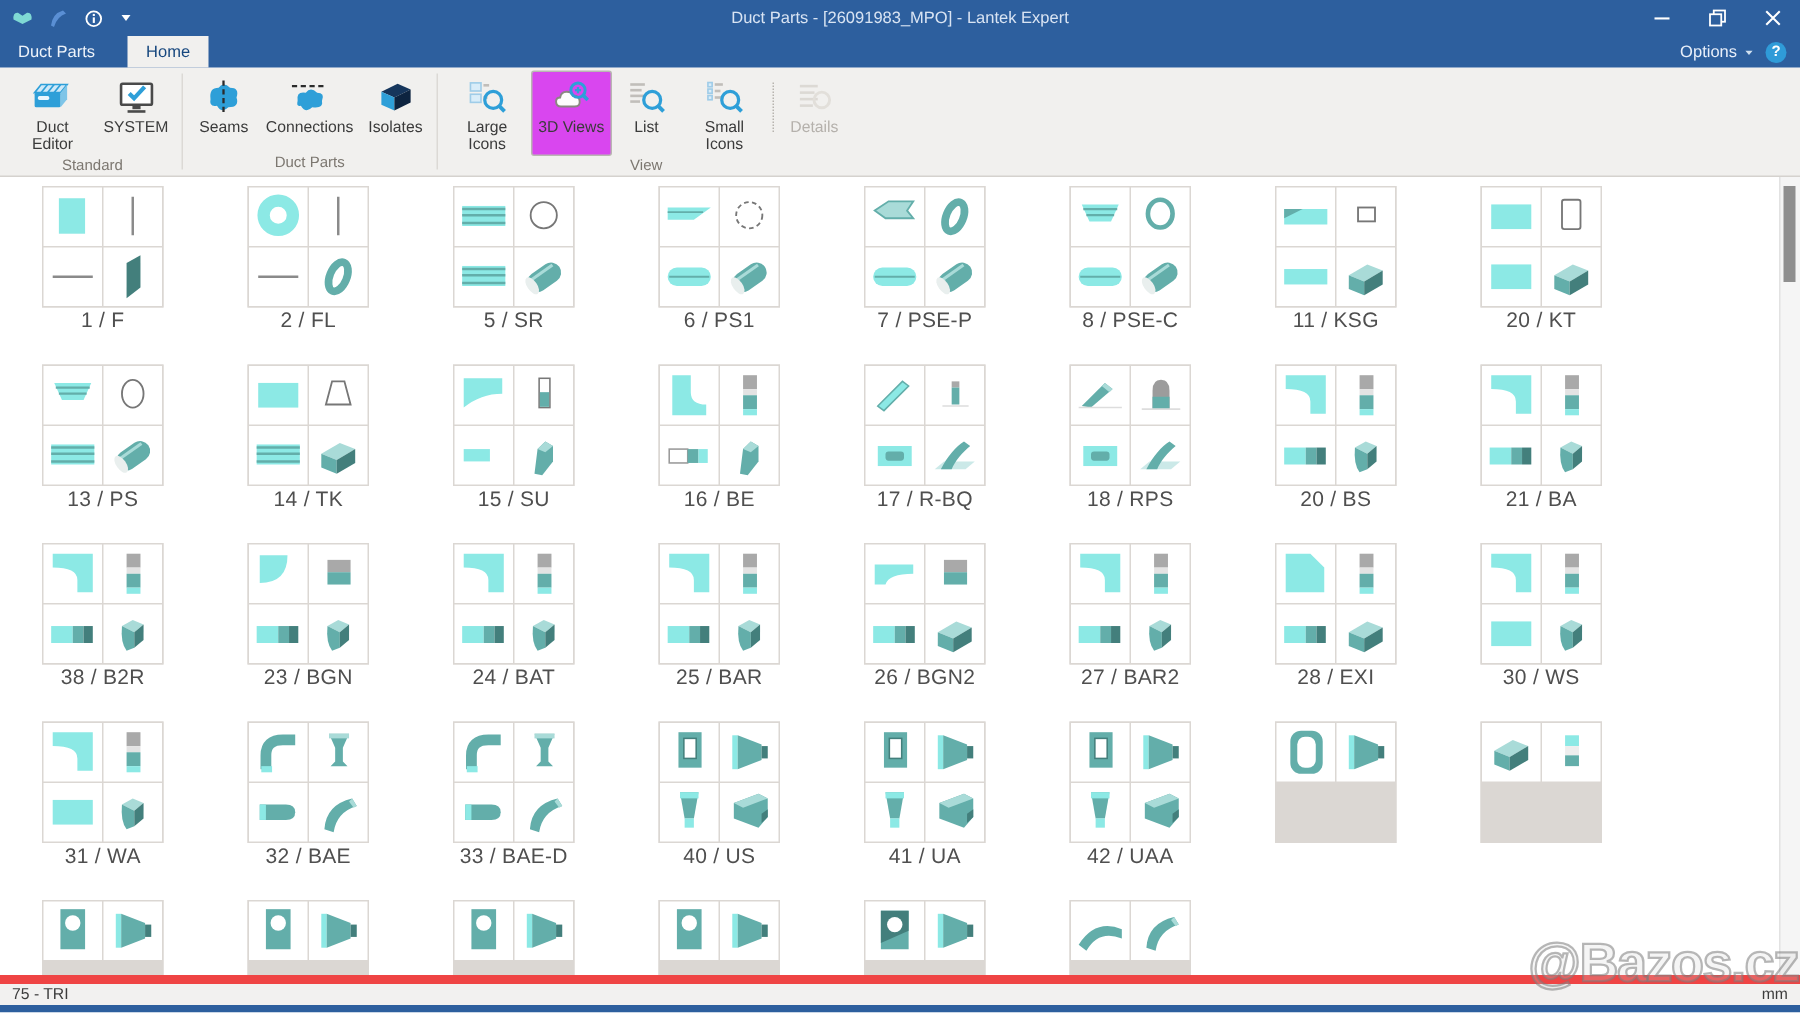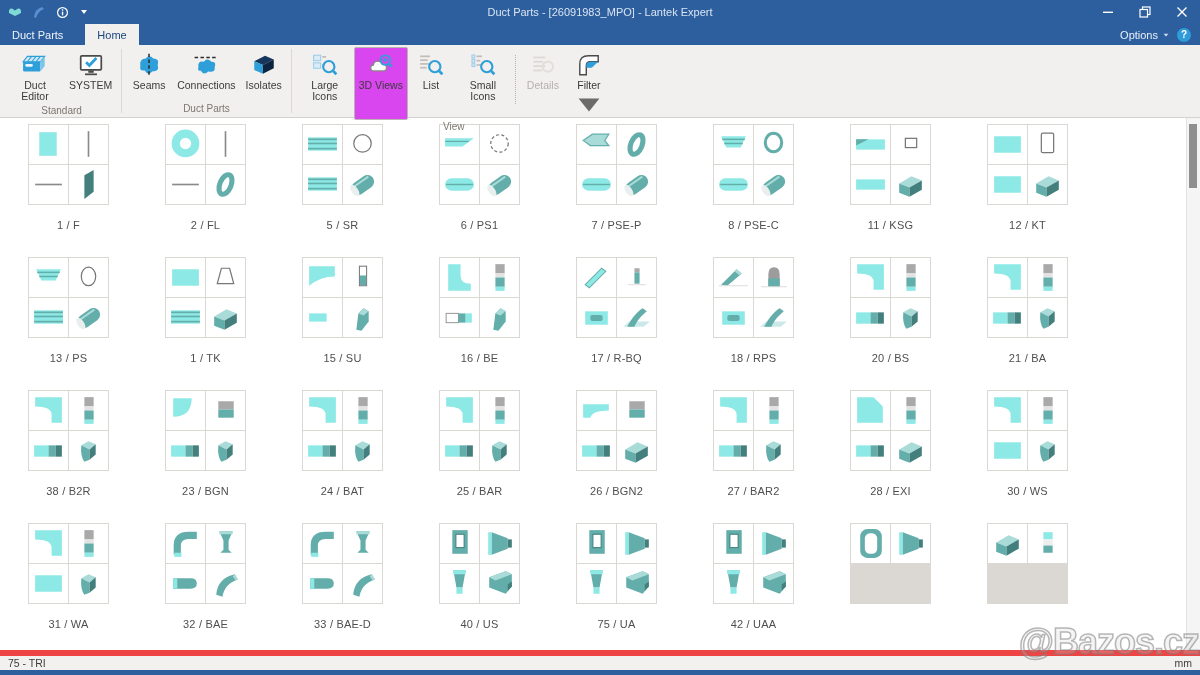--- a/index.html
+++ b/index.html
@@ -36,21 +36,21 @@
   .gsep{width:1px;background:#dcd9d5;margin:4px 1px}
   .dotsep{width:1px;border-left:1px dotted #b7b3ae;margin:8px 3px 16px}
 
   
   #content{position:absolute;top:118px;left:0;right:13px;bottom:19px;background:#fff;overflow:hidden}
   #parts-grid{display:grid;grid-template-columns:repeat(8,137px);row-gap:27px;padding:6px 0 0 28px;align-content:start;justify-items:start}
   .tile{display:flex;flex-direction:column;align-items:center}
   .quad{display:grid;grid-template-columns:39px 39px;grid-template-rows:39px 39px;gap:1px;background:#dbd7d3;border:1px solid #dbd7d3}
   .cell{background:#fff;display:flex;align-items:center;justify-content:center;overflow:hidden}
   .cell svg{width:37px;height:37px}
-  .plabel{font-size:11px;color:#4f4f4f;margin-top:14px;height:11px;letter-spacing:.2px}
+  .plabel{font-size:14px;color:#4f4f4f;margin-top:0;height:11px;letter-spacing:.2px}
 
   
   .vscroll{position:absolute;top:118px;right:0;width:13px;bottom:19px;background:#f5f5f5;border-left:1px solid #e2e2e2;z-index:7}
   .vthumb{position:absolute;top:6px;left:2px;width:8px;height:64px;background:#8f8f8f}
 
   
   .statusbar{position:absolute;left:0;right:0;bottom:5px;height:14px;background:#f2f1f0;border-top:6px solid #ef4444;display:flex;justify-content:space-between;align-items:center;padding:0 8px;font-size:10.5px;color:#3c3c3c;z-index:8}
   .bottomstrip{position:absolute;left:0;right:0;bottom:0;height:5px;background:#2d5f9e;z-index:8}
 
   
@@ -239,30 +239,20 @@
             <g stroke="#dcd9d4" stroke-width="1.6">
               <line x1="3" y1="5" x2="14" y2="5"></line>
               <line x1="3" y1="9" x2="12" y2="9"></line>
               <line x1="3" y1="13" x2="14" y2="13"></line>
               <line x1="3" y1="17" x2="11" y2="17"></line>
             </g>
             <circle cx="16.5" cy="13.5" r="4.8" fill="none" stroke="#e2dfda" stroke-width="1.8"></circle>
           </svg>
         <div class="rlabel">Details</div>
       </div>
-      <div class="rbtn">
-        <svg viewBox="0 0 24 24">
-            <path d="M3.5 21 V11 Q3.5 3.5 11.5 3.5 H20.5 V9 H13 Q9.5 9 9.5 13 V21 Z" fill="#fdfdfd" stroke="#4a4a4a" stroke-width="1.3"></path>
-            <path d="M9.5 13 Q9.5 9 13 9 H20.5 L14.5 14.5 H9.5 Z" fill="#2e9fd8"></path>
-          </svg>
-        <div class="rlabel">Filter</div>
-        <div class="caret"><svg width="7" height="5" viewBox="0 0 10 7">
-              <polygon points="1,1 9,1 5,6" fill="#6b6b6b"></polygon>
-            </svg></div>
-      </div>
     </div>
     <div class="glabel">View</div>
   </div>
 </div>
 
 <div id="content">
   <div id="parts-grid">
       <div class="tile">
         <div class="quad">
           <div class="cell">
@@ -491,21 +481,21 @@
             </svg>
           </div>
           <div class="cell">
             <svg viewBox="0 0 36 36">
               <polygon points="7,17 19,10 29,14 17,21" fill="#a9dbd8"></polygon>
               <polygon points="7,17 17,21 17,30 7,26" fill="#63aeaa"></polygon>
               <polygon points="17,21 29,14 29,23 17,30" fill="#437f7c"></polygon>
             </svg>
           </div>
         </div>
-        <div class="plabel">12 / KT</div>
+        <div class="plabel">20 / KT</div>
       </div>
       <div class="tile">
         <div class="quad">
           <div class="cell">
             <svg viewBox="0 0 36 36">
               <polygon points="6,10 30,10 25,21 11,21" fill="#8ce9e5"></polygon>
               <line x1="7" y1="13" x2="29" y2="13" stroke="#63aeaa" stroke-width="1.5"></line>
               <line x1="9" y1="17" x2="27" y2="17" stroke="#63aeaa" stroke-width="1.5"></line>
             </svg>
           </div>
@@ -559,21 +549,21 @@
             </svg>
           </div>
           <div class="cell">
             <svg viewBox="0 0 36 36">
               <polygon points="7,17 19,10 29,14 17,21" fill="#a9dbd8"></polygon>
               <polygon points="7,17 17,21 17,30 7,26" fill="#63aeaa"></polygon>
               <polygon points="17,21 29,14 29,23 17,30" fill="#437f7c"></polygon>
             </svg>
           </div>
         </div>
-        <div class="plabel">1 / TK</div>
+        <div class="plabel">14 / TK</div>
       </div>
       <div class="tile">
         <div class="quad">
           <div class="cell">
             <svg viewBox="0 0 36 36">
               <path d="M5 7 H30 V17 Q16 17 5 26 Z" fill="#8ce9e5"></path>
             </svg>
           </div>
           <div class="cell">
             <svg viewBox="0 0 36 36">
@@ -1143,21 +1133,21 @@
             </svg>
           </div>
           <div class="cell">
             <svg viewBox="0 0 36 36">
               <polygon points="8,12 24,6 30,9 30,21 24,28 8,22" fill="#63aeaa"></polygon>
               <polygon points="8,12 24,6 30,9 14,15" fill="#a9dbd8"></polygon>
               <polygon points="26,25 30,21 30,16 26,19" fill="#437f7c"></polygon>
             </svg>
           </div>
         </div>
-        <div class="plabel">75 / UA</div>
+        <div class="plabel">41 / UA</div>
       </div>
       <div class="tile">
         <div class="quad">
           <div class="cell">
             <svg viewBox="0 0 36 36">
               <rect x="11" y="5" width="15" height="23" fill="#63aeaa"></rect>
               <rect x="14.5" y="9" width="8" height="13" fill="#fff" stroke="#437f7c"></rect>
             </svg>
           </div>
           <div class="cell">

